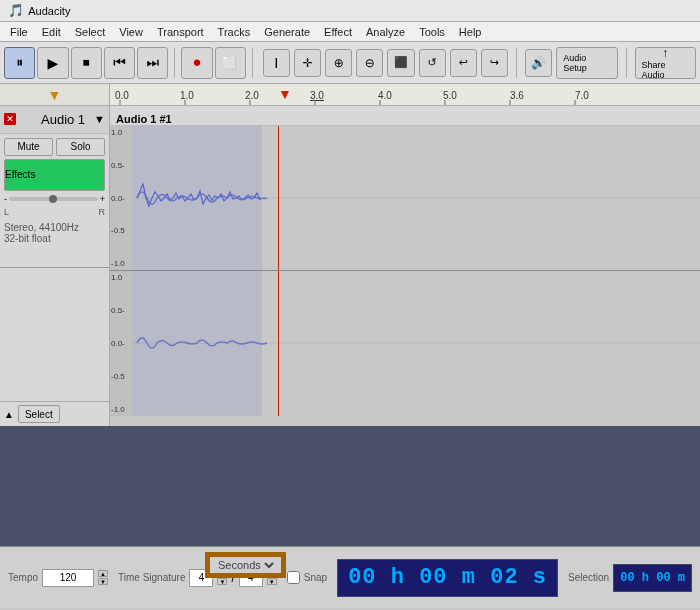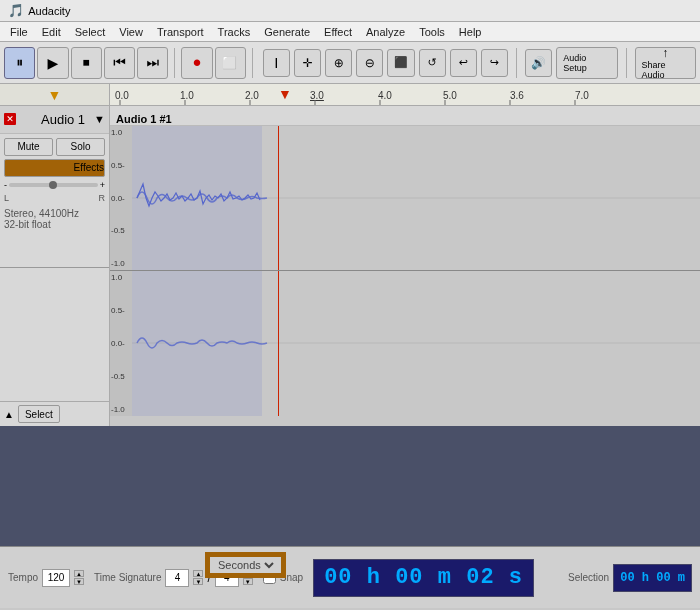--- a/index.html
+++ b/index.html
@@ -220,27 +220,27 @@
       height: 18px;
       background: #d8d8d8;
       border: 1px solid #999;
       border-radius: 2px;
       font-size: 10px;
       cursor: pointer;
       text-align: center;
       line-height: 16px;
     }
     .effects-btn {
-      height: 18px;
-      background: #a16207;
+      height: 32px;
+      background: #22c55e;
       border: 1px solid #999;
       border-radius: 2px;
       font-size: 10px;
       cursor: pointer;
-      text-align: right;
+      text-align: left;
       line-height: 16px;
     }
     .volume-row {
       display: flex;
       align-items: center;
       gap: 2px;
       font-size: 9px;
     }
     .slider-container {
       flex: 1;
@@ -321,21 +321,21 @@
       min-height: 120px;
     }
     .status-item {
       display: flex;
       align-items: center;
       gap: 4px;
       font-size: 10px;
     }
     .status-label { color: #555; }
     .status-input {
-      width: 28px;
+      width: 52px;
       height: 18px;
       border: 1px solid #999;
       background: white;
       text-align: center;
       font-size: 10px;
     }
     .status-spinner {
       display: flex;
       flex-direction: column;
       gap: 1px;

